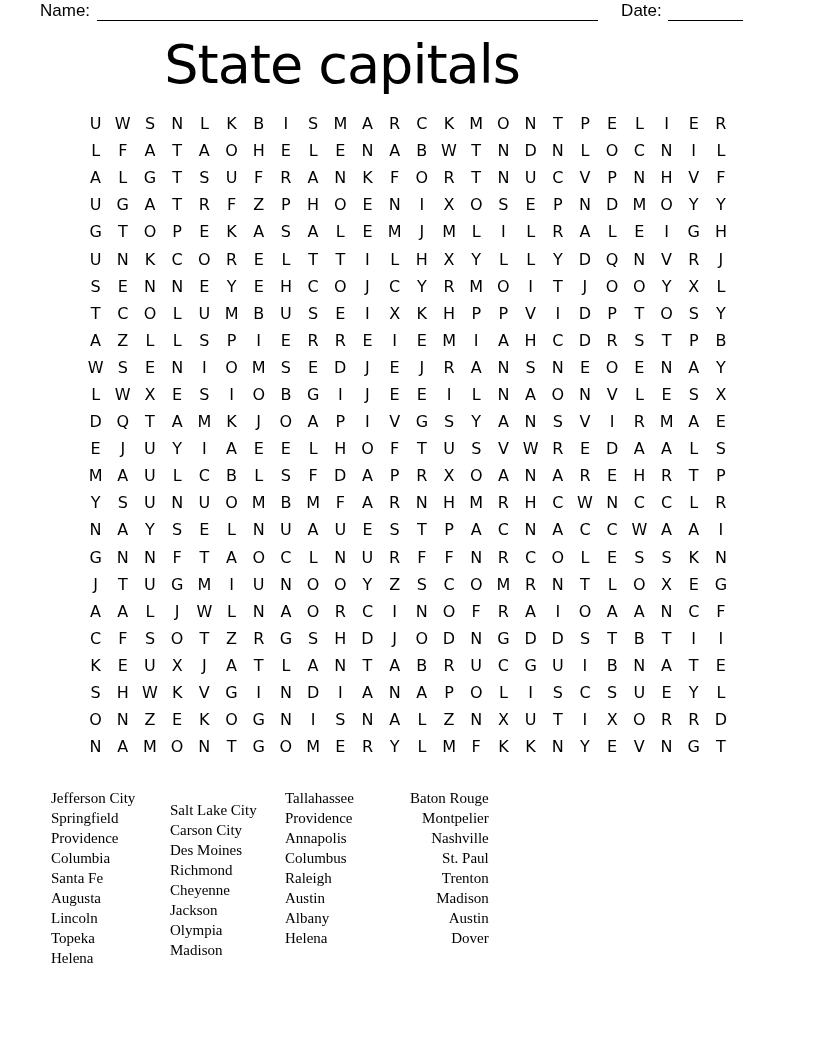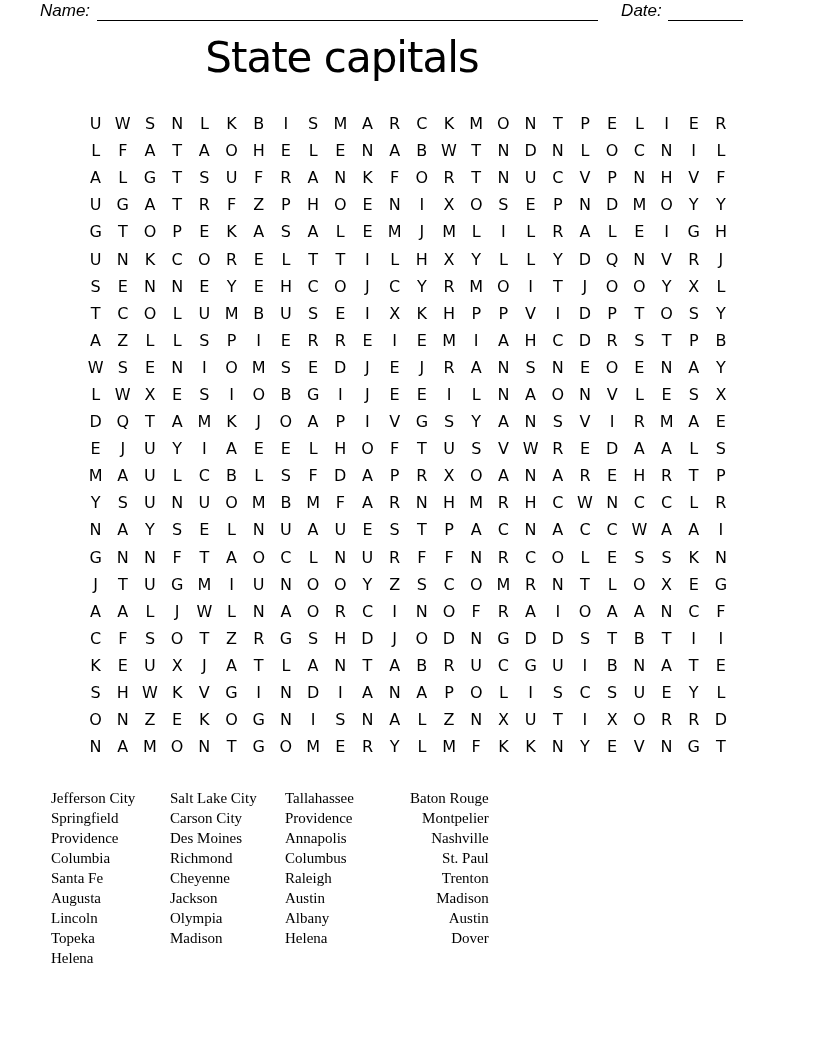--- a/index.html
+++ b/index.html
@@ -20,41 +20,40 @@
     top: 0px;
     width: 703px;
     height: 21px;
     display: flex;
     align-items: flex-end;
   }
   .hlabel {
     font-size: 17px;
     line-height: 21px;
     white-space: nowrap;
-    font-style: italic;
   }
   .fill-line {
     border-bottom: 1.6px solid #000000;
     height: 19px;
     box-sizing: border-box;
   }
   .name-line { width: 506px; margin-left: 7px; margin-right: 23px; }
   .date-line { width: 76px;  margin-left: 6px; }
 
   
   .title {
     position: absolute;
     top: 33px;
     left: 0;
     width: 684px;
     margin: 0;
     text-align: center;
     font-family: "DejaVu Sans", sans-serif;
     font-weight: normal;
-    font-size: 42px;
+    font-size: 54px;
     letter-spacing: -1px;
   }
 
   
   .grid {
     position: absolute;
     left: 82px;
     top: 110px;
     display: grid;
     grid-template-columns: repeat(24, 27.2px);
@@ -73,21 +72,21 @@
     position: absolute;
     left: 51px;
     top: 780px;
     width: 730px;
     height: 190px;
     font-family: "DejaVu Sans", sans-serif;
     font-size: 15px;
   }
   .word-col { position: absolute; top: 8px; font-family: Liberation Serif, serif; }
   .word-col:nth-child(1) { left: 0; }
-  .word-col:nth-child(2) { left: 119px; }
+  .word-col:nth-child(2) { left: 119px; margin-top: 12px; }
   .word-col:nth-child(3) { left: 234px; }
   .word-col:nth-child(4) { left: 359px; text-align: right; }
   .word-col:nth-child(5) { left: 477px; }
   .word-col:nth-child(6) { left: 600px; }
   .word { line-height: 20px; white-space: nowrap; }
 </style>
 </head>
 <body>
 
 <div class="header">

